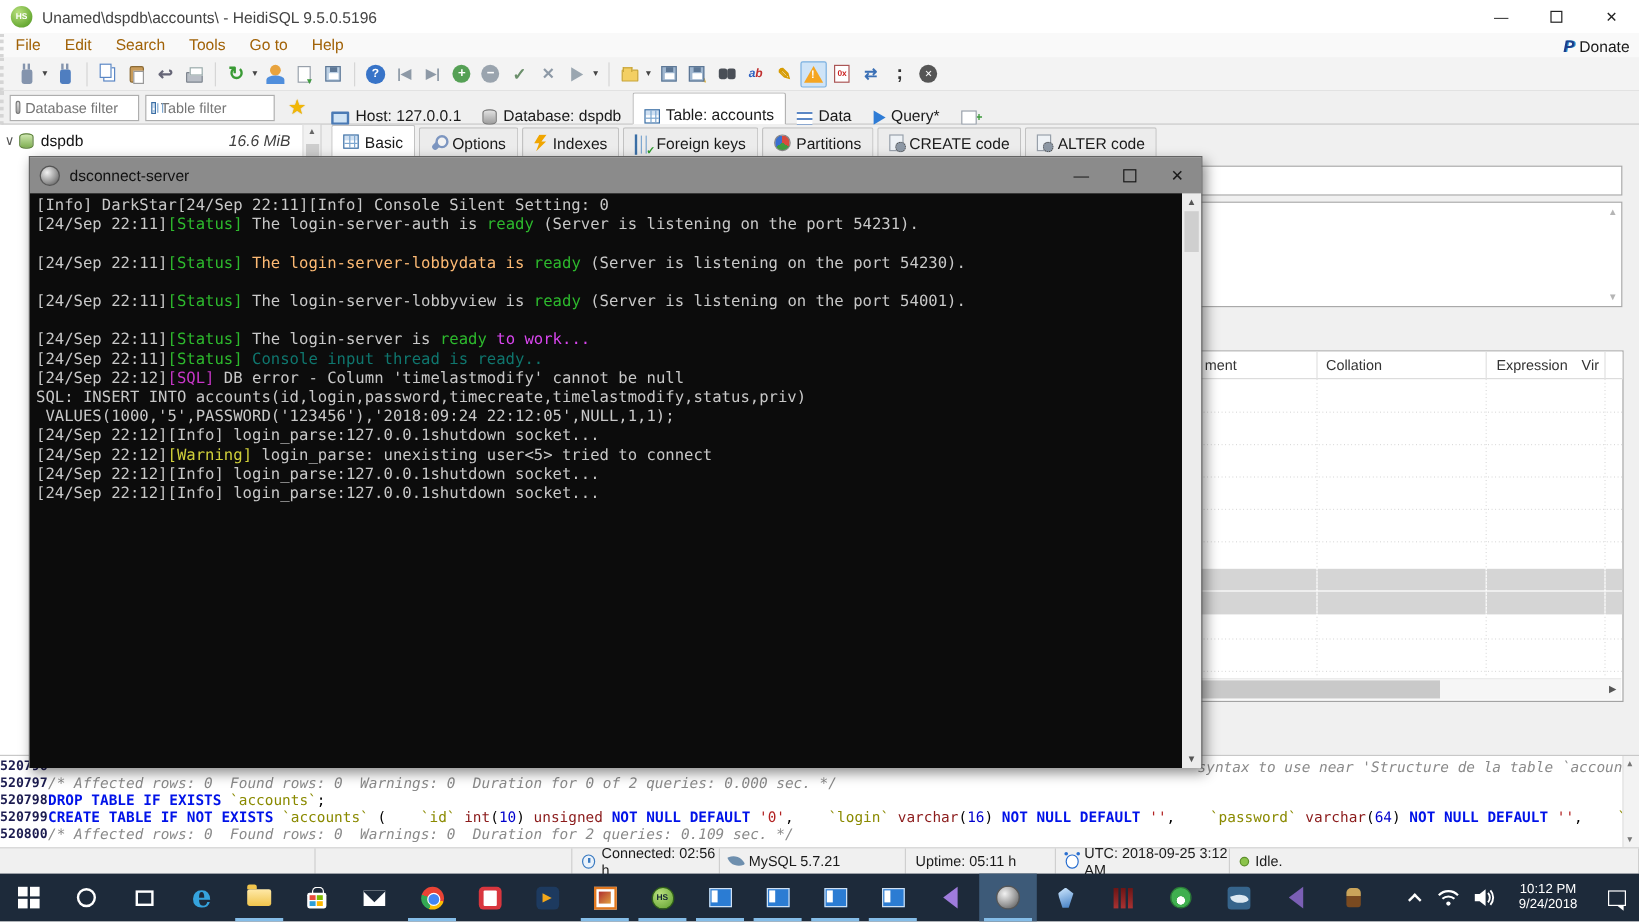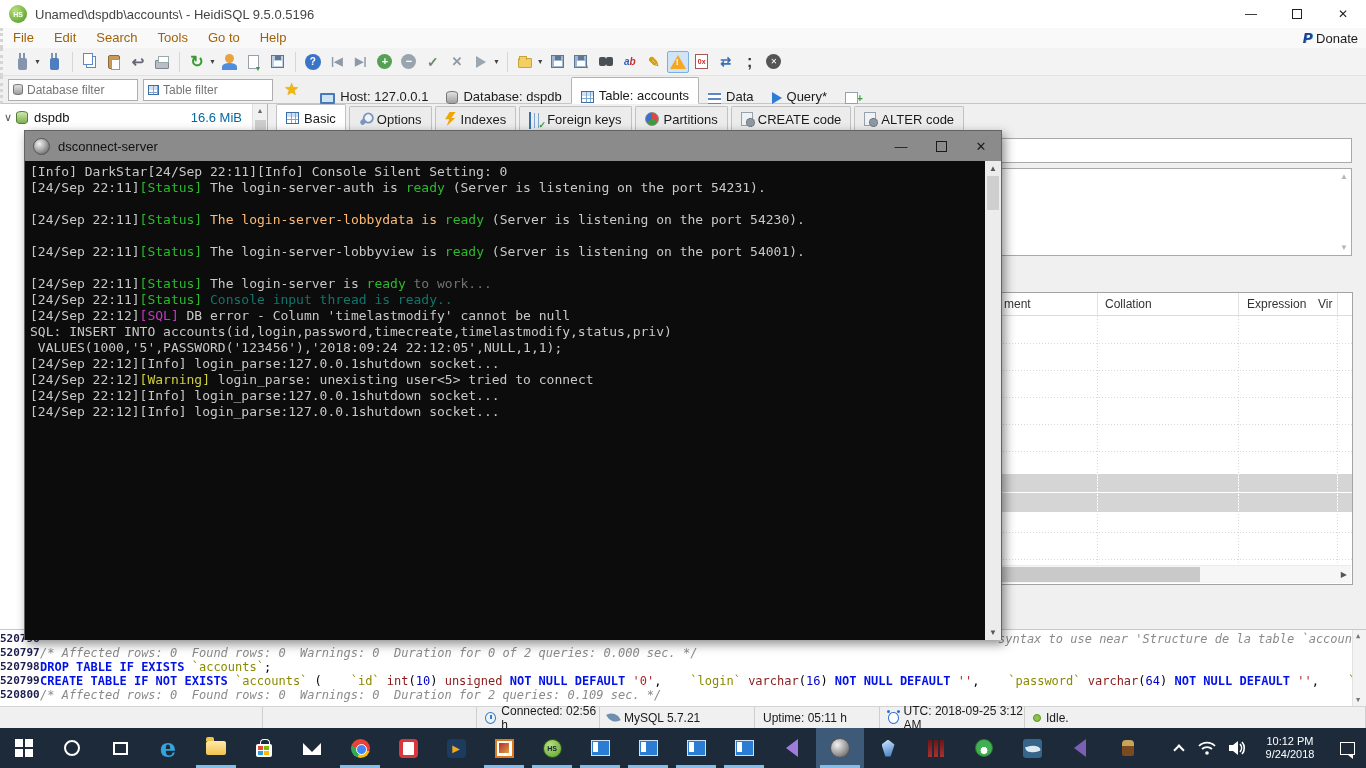--- a/index.html
+++ b/index.html
@@ -65,29 +65,29 @@
   .wrenchic { width:13px; height:5px; background:#7d96c0; border-radius:3px; transform:rotate(-45deg); position:relative; }
   .wrenchic::after { content:""; position:absolute; right:-2px; top:-2px; width:7px; height:7px; border:2px solid #7d96c0; border-radius:50%; background:#f3f3f3; }
   .fkic { position:relative; width:13px; height:12px; }
   .fkic::after { content:"✓"; position:absolute; right:-4px; bottom:-5px; color:#2f9b2f; font-size:9px; font-weight:bold; }
   .pgear { position:relative; }
   .pgear::after { content:""; position:absolute; right:-3px; bottom:-2px; width:7px; height:7px; border-radius:50%; background:#8d98a5; border:1px dotted #555; }
   .staric { color:#f2b705; font-size:17px; line-height:1; text-shadow:0 0 1px #c68f00; }
 
   
   .filtrow { position:absolute; left:0; top:76px; width:100%; height:28px; background:#f0f0f0; border-bottom:1px solid #c6c6c6; display:flex; align-items:center; border-left:3px dotted #d5d5d5; }
-  .filt { width:130px; height:22px; background:#fff; border:1px solid #aeaeae; display:flex; align-items:center; gap:4px; padding:0 4px; margin-right:5px; }
+  .filt { width:108px; height:22px; background:#fff; border:1px solid #aeaeae; display:flex; align-items:center; gap:4px; padding:0 4px; margin-right:5px; }
   .filt input { border:none; outline:none; width:90px; font-size:12px; color:#777; font-style:normal; background:transparent; font-family:"Liberation Sans",sans-serif; }
   .mtab { height:27px; display:flex; align-items:flex-end; gap:5px; padding:0 9px; font-size:13px; color:#1a1a1a; margin-top:1px; }
   .mtab.sel { background:#fff; border:1px solid #b3b3b3; border-bottom-color:#fff; border-radius:2px 2px 0 0; }
 
   
   #tree { position:absolute; left:0; top:104px; width:268px; height:529px; background:#fff; border-right:1px solid #b5b5b5; }
   .trow { position:absolute; left:0; width:250px; height:22px; display:flex; align-items:center; font-size:13px; color:#111; }
-  .trow .size { margin-left:auto; color:#0369a1; padding-right:8px; }
+  .trow .size { margin-left:auto; color:#404040; padding-right:8px;font-style:italic; }
   .chev { color:#555; font-size:11px; width:16px; text-align:center; }
   .tree-sb { position:absolute; right:0; top:0; width:15px; height:100%; background:#f1f1f1; border-left:1px solid #e0e0e0; }
   .tree-sb .arr { display:block; text-align:center; font-size:7px; color:#666; padding-top:3px; }
   .tree-sb .thumb { position:absolute; left:2px; top:16px; width:11px; height:40px; background:#cdcdcd; }
 
   
   #rightpane { position:absolute; left:268px; top:104px; width:1098px; height:529px; background:#f0f0f0; }
   .ttabs { position:absolute; left:8px; top:0; display:flex; gap:3px; }
   .ttab { height:25px; display:flex; align-items:center; gap:5px; padding:0 9px; font-size:13px; color:#1a1a1a; background:#ececec; border:1px solid #c2c2c2; border-bottom:none; border-radius:2px 2px 0 0; margin-top:2px; }
   .ttab.sel { background:#fff; margin-top:0; height:27px; }
@@ -519,21 +519,21 @@
       </span>
     </div>
     <div class="con-body" id="console-body">
         <div class="cline"><span style="color:#c8c8c8">[Info] DarkStar[24/Sep 22:11][Info] Console Silent Setting: 0</span></div>
         <div class="cline"><span style="color:#c8c8c8">[24/Sep 22:11]</span><span style="color:#2db92d">[Status]</span><span style="color:#c8c8c8"> The login-server-auth is </span><span style="color:#2db92d">ready</span><span style="color:#c8c8c8"> (Server is listening on the port 54231).</span></div>
         <div class="cline"> </div>
         <div class="cline"><span style="color:#c8c8c8">[24/Sep 22:11]</span><span style="color:#2db92d">[Status]</span><span style="color:#fdba74"> The login-server-lobbydata is </span><span style="color:#2db92d">ready</span><span style="color:#c8c8c8"> (Server is listening on the port 54230).</span></div>
         <div class="cline"> </div>
         <div class="cline"><span style="color:#c8c8c8">[24/Sep 22:11]</span><span style="color:#2db92d">[Status]</span><span style="color:#c8c8c8"> The login-server-lobbyview is </span><span style="color:#2db92d">ready</span><span style="color:#c8c8c8"> (Server is listening on the port 54001).</span></div>
         <div class="cline"> </div>
-        <div class="cline"><span style="color:#c8c8c8">[24/Sep 22:11]</span><span style="color:#2db92d">[Status]</span><span style="color:#c8c8c8"> The login-server is </span><span style="color:#2db92d">ready</span><span style="color:#737373"> to work...</span></div>
+        <div class="cline"><span style="color:#c8c8c8">[24/Sep 22:11]</span><span style="color:#2db92d">[Status]</span><span style="color:#c8c8c8"> The login-server is </span><span style="color:#2db92d">ready</span><span style="color:#d946ef"> to work...</span></div>
         <div class="cline"><span style="color:#c8c8c8">[24/Sep 22:11]</span><span style="color:#2db92d">[Status]</span><span style="color:#0f766e"> Console input thread is ready..</span></div>
         <div class="cline"><span style="color:#c8c8c8">[24/Sep 22:12]</span><span style="color:#c736c7">[SQL]</span><span style="color:#c8c8c8"> DB error - Column 'timelastmodify' cannot be null</span></div>
         <div class="cline"><span style="color:#c8c8c8">SQL: INSERT INTO accounts(id,login,password,timecreate,timelastmodify,status,priv)</span></div>
         <div class="cline"><span style="color:#c8c8c8"> VALUES(1000,'5',PASSWORD('123456'),'2018:09:24 22:12:05',NULL,1,1);</span></div>
         <div class="cline"><span style="color:#c8c8c8">[24/Sep 22:12][Info] login_parse:127.0.0.1shutdown socket...</span></div>
         <div class="cline"><span style="color:#c8c8c8">[24/Sep 22:12]</span><span style="color:#cfcf3a">[Warning]</span><span style="color:#c8c8c8"> login_parse: unexisting user&lt;5&gt; tried to connect</span></div>
         <div class="cline"><span style="color:#c8c8c8">[24/Sep 22:12][Info] login_parse:127.0.0.1shutdown socket...</span></div>
         <div class="cline"><span style="color:#c8c8c8">[24/Sep 22:12][Info] login_parse:127.0.0.1shutdown socket...</span></div>
       </div>
     <div class="con-sb">

